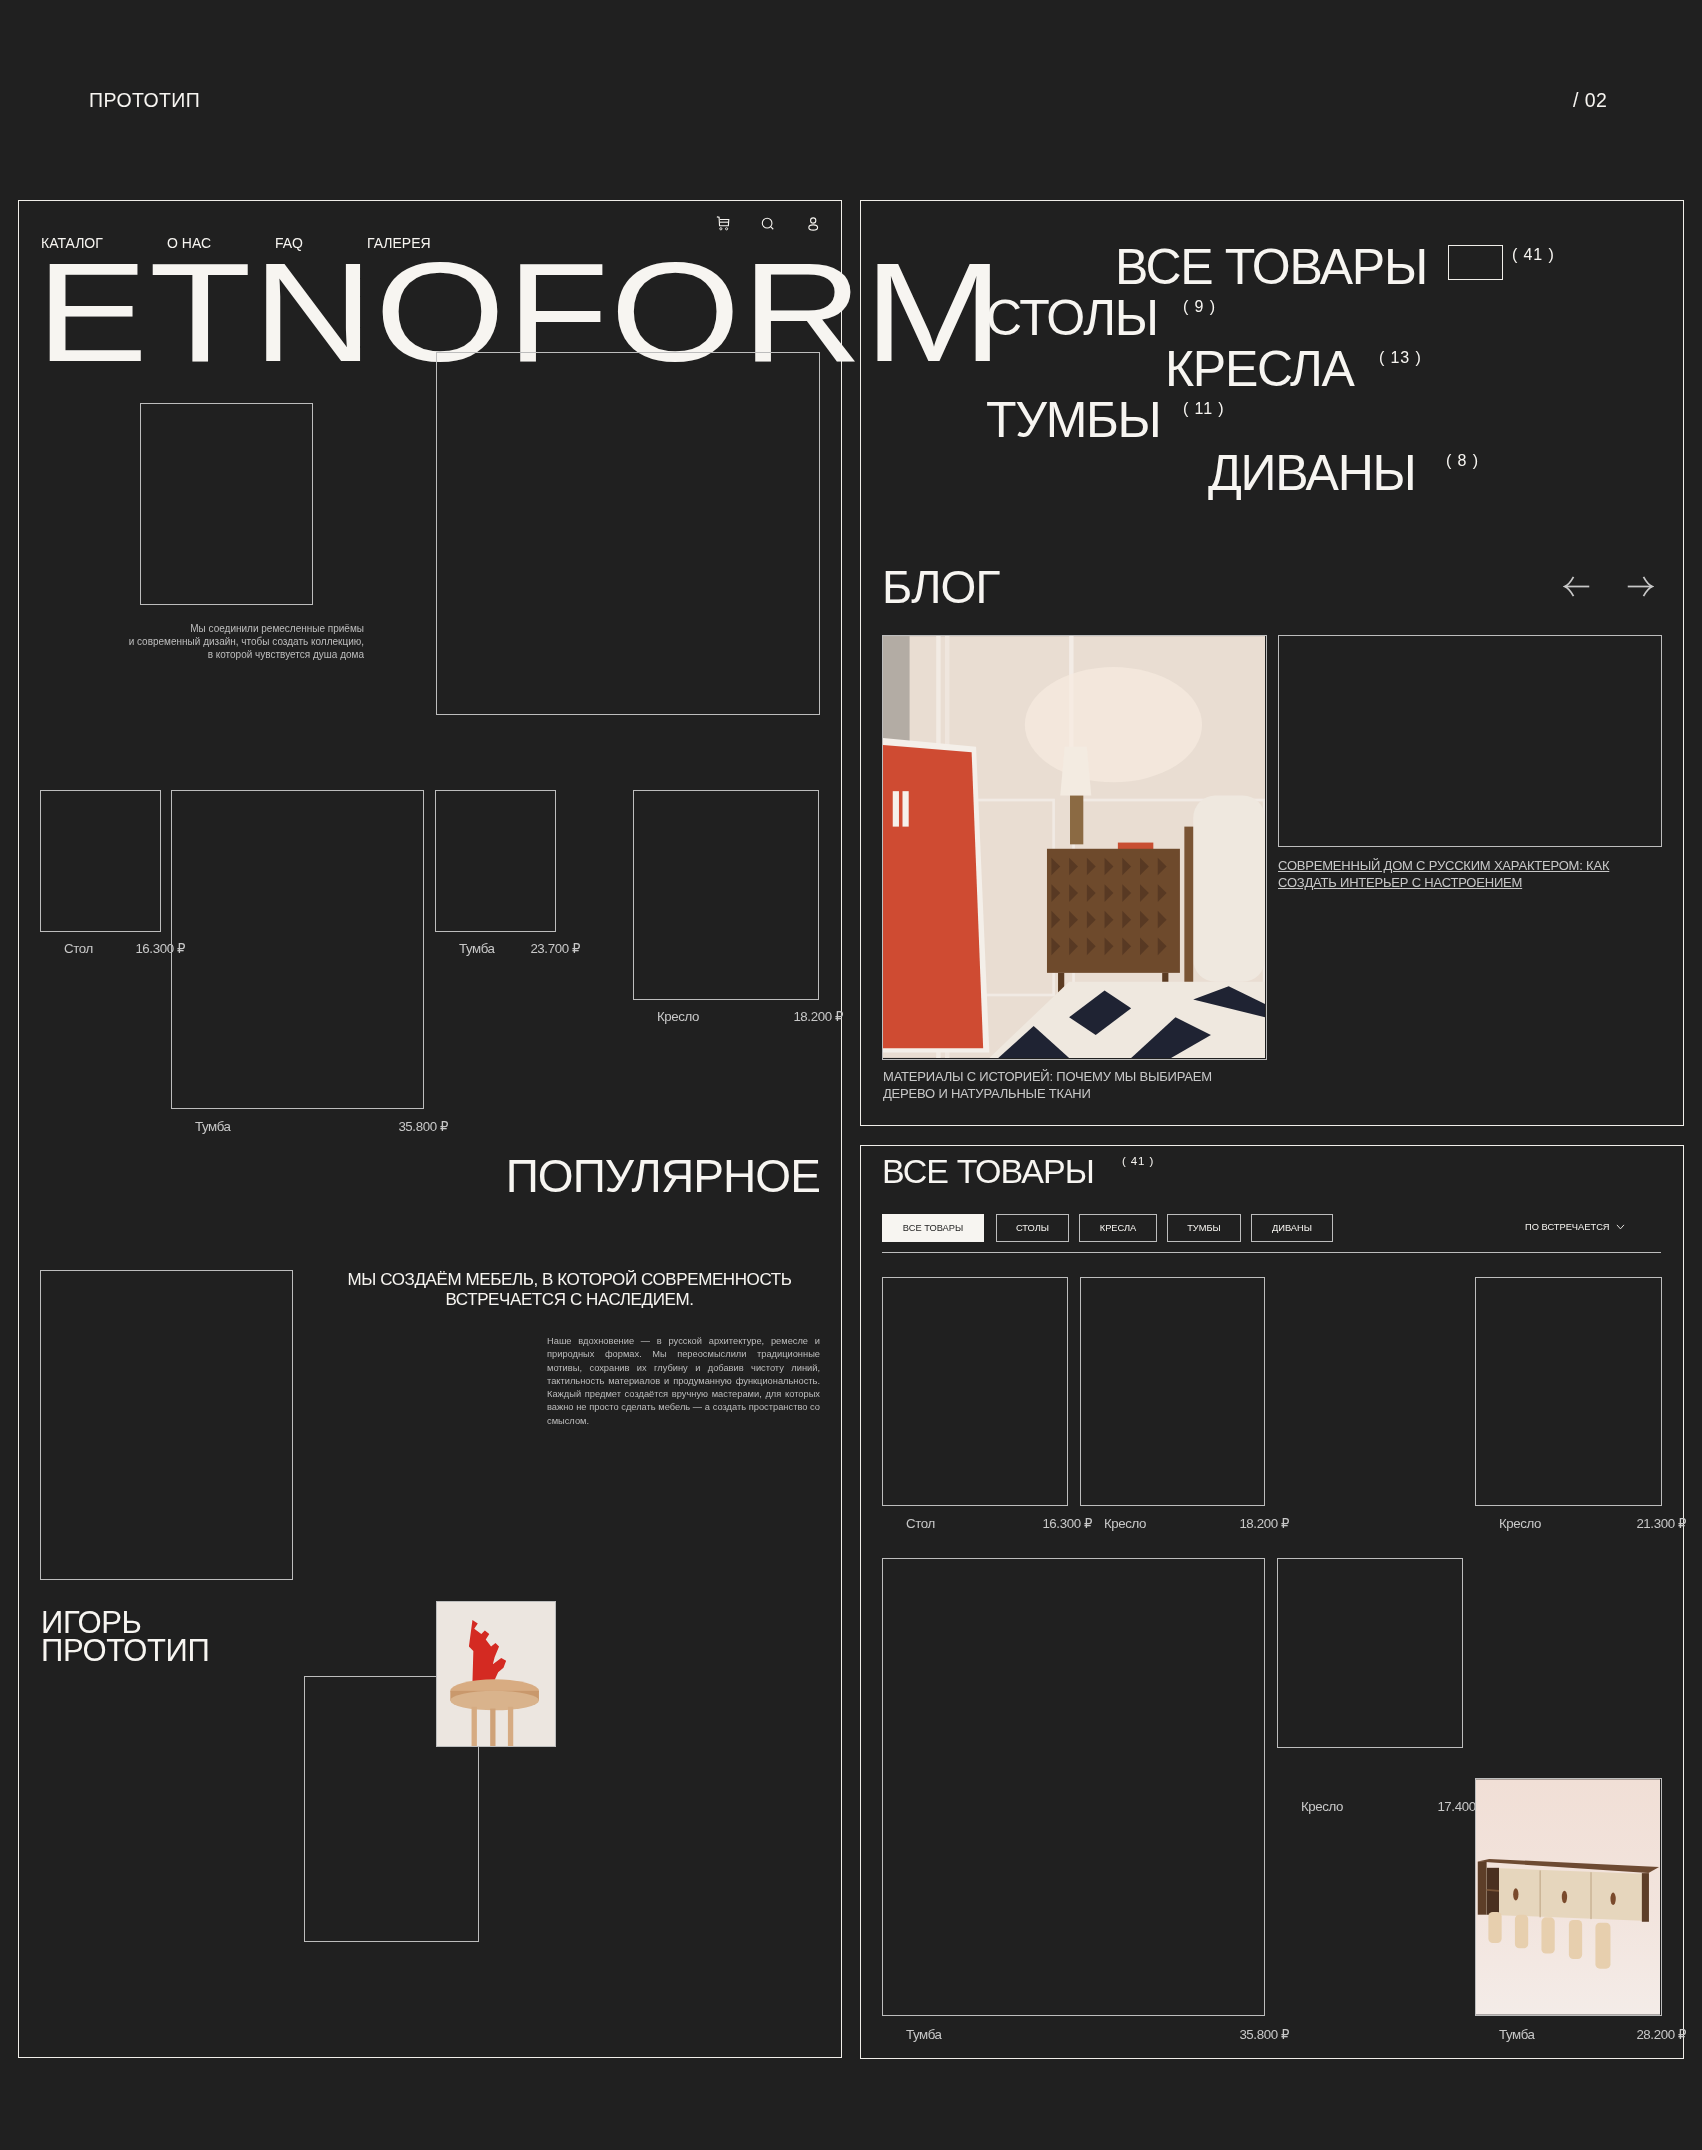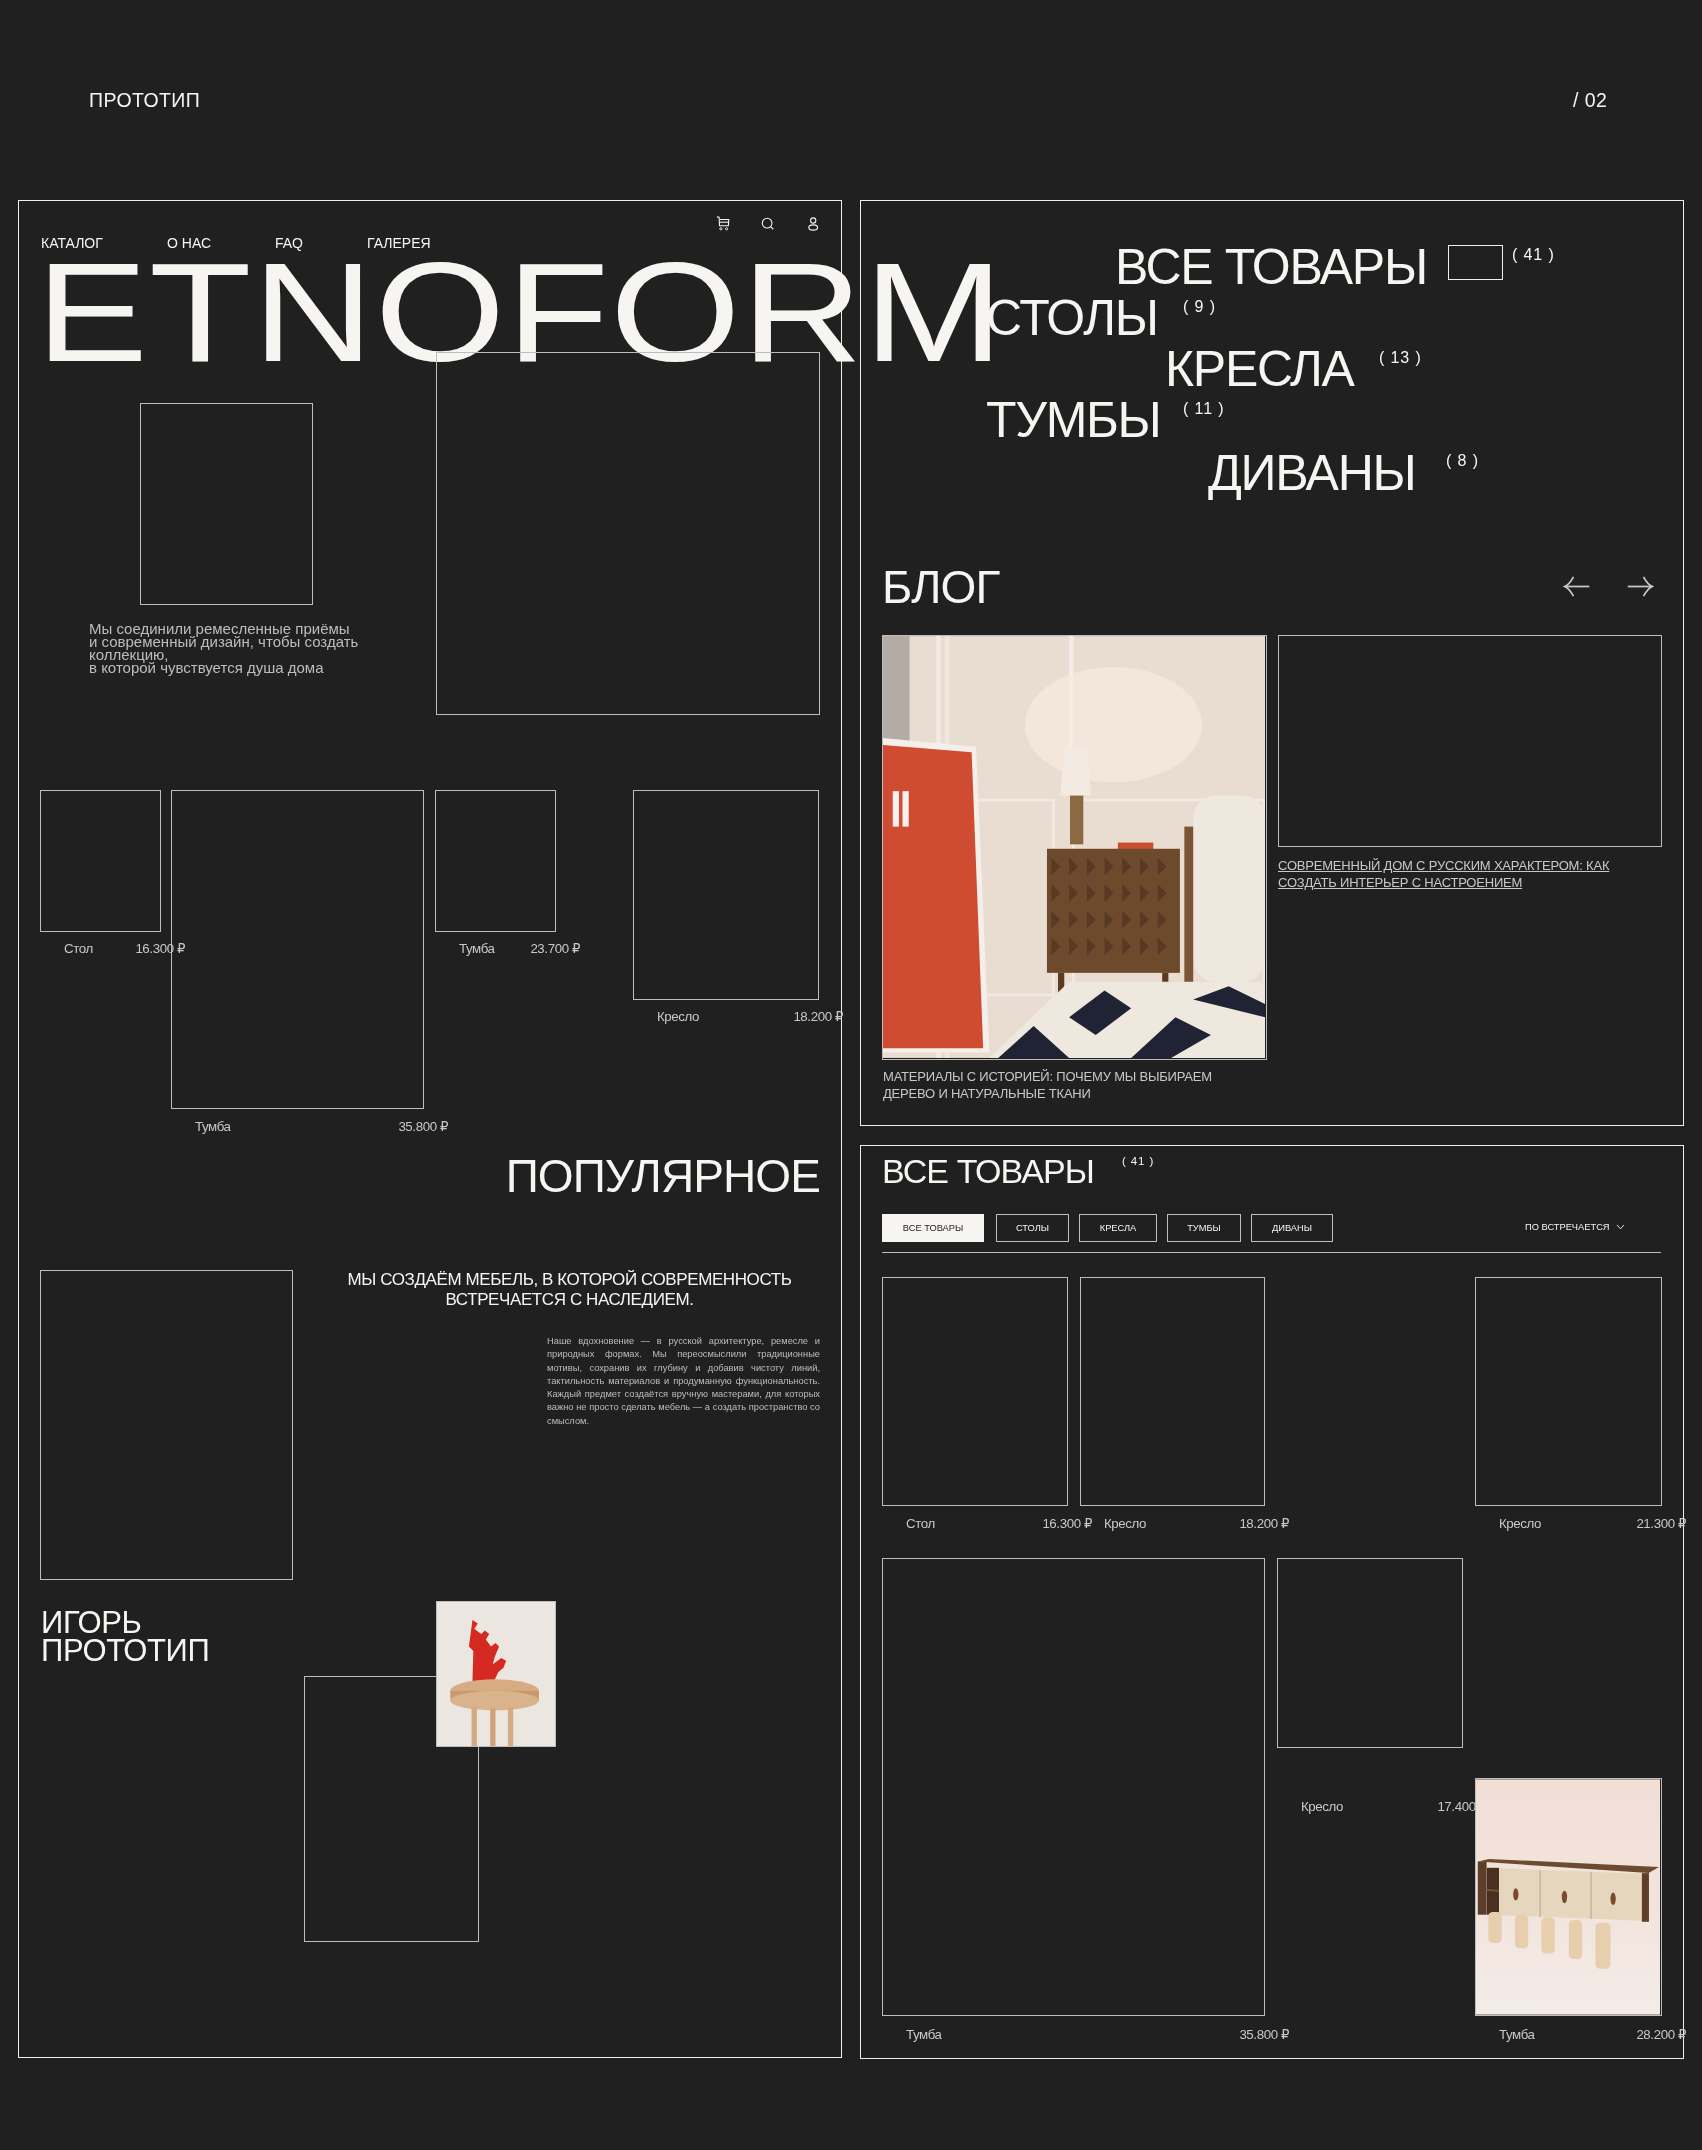--- a/index.html
+++ b/index.html
@@ -48,21 +48,21 @@
 <svg class="icon" style="left:807px; top:217px;" width="12.4" height="14" viewBox="0 0 28 32">
   <circle cx="14" cy="8" r="6" fill="none" stroke="#f7f5f1" stroke-width="2.5"></circle>
   <ellipse cx="14" cy="24" rx="10" ry="6" fill="none" stroke="#f7f5f1" stroke-width="2.5"></ellipse>
 </svg>
 
 <div class="logo">ETNOFORM</div>
 
 <div class="frame" style="left:140px; top:403px; width:173px; height:202px;"></div>
 <div class="frame" style="left:436px; top:352px; width:384px; height:363px;"></div>
 
-<div class="abs" style="left:89px; top:622px; width:275px; text-align:left; font-size:15px; line-height:13px; color:#bdbdbd;">
+<div class="abs" style="left:89px; top:622px; width:275px; text-align:right; font-size:10px; line-height:13px; color:#bdbdbd;">
   <div>Мы соединили ремесленные приёмы</div>
   <div>и современный дизайн, чтобы создать коллекцию,</div>
   <div>в которой чувствуется душа дома</div>
 </div>
 
 <div class="frame" style="left:40px; top:790px; width:121px; height:142px;"></div>
 <div class="cap" style="left:40px; top:941px; width:121px;">
   <span>Стол</span>
   <span>16.300 ₽</span>
 </div>

